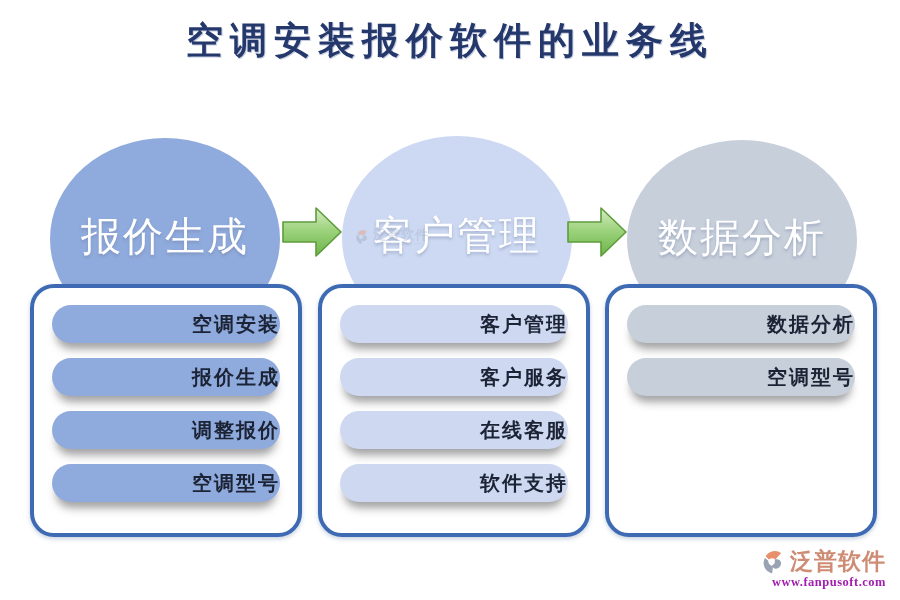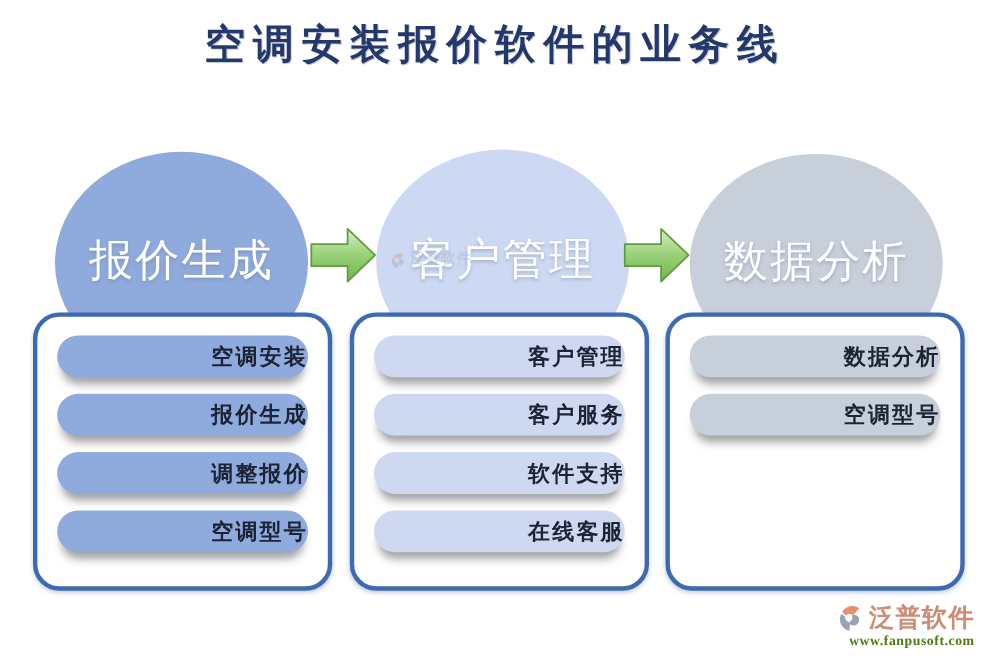--- a/index.html
+++ b/index.html
@@ -76,21 +76,21 @@
   
   .footer-logo{
     position:absolute;right:14px;bottom:10px;z-index:5;
     display:flex;flex-direction:column;align-items:flex-end;
   }
   .footer-logo .brand-row{display:flex;align-items:center;gap:4px;}
   .footer-logo .brand-name{
     font-size:23px;font-weight:bold;color:#CE8C74;letter-spacing:1px;
   }
   .footer-logo .brand-url{
-    font-size:12.5px;font-weight:bold;color:#4d7c0f;letter-spacing:.5px;
+    font-size:12.5px;font-weight:bold;color:#a21caf;letter-spacing:.5px;
     margin-top:-2px;
   }
 </style>
 </head>
 <body>
 
 <div class="stage-canvas">
 
   <div class="page-title">空调安装报价软件的业务线</div>
 
@@ -141,24 +141,24 @@
   </div>
 
   <div class="stage-box box-2">
     <div class="pill">
         <span>客户管理</span>
       </div>
     <div class="pill">
         <span>客户服务</span>
       </div>
     <div class="pill">
-        <span>软件支持</span>
+        <span>在线客服</span>
       </div>
     <div class="pill">
-        <span>在线客服</span>
+        <span>软件支持</span>
       </div>
   </div>
 
   <div class="stage-box box-3">
     <div class="pill">
         <span>数据分析</span>
       </div>
     <div class="pill">
         <span>空调型号</span>
       </div>

